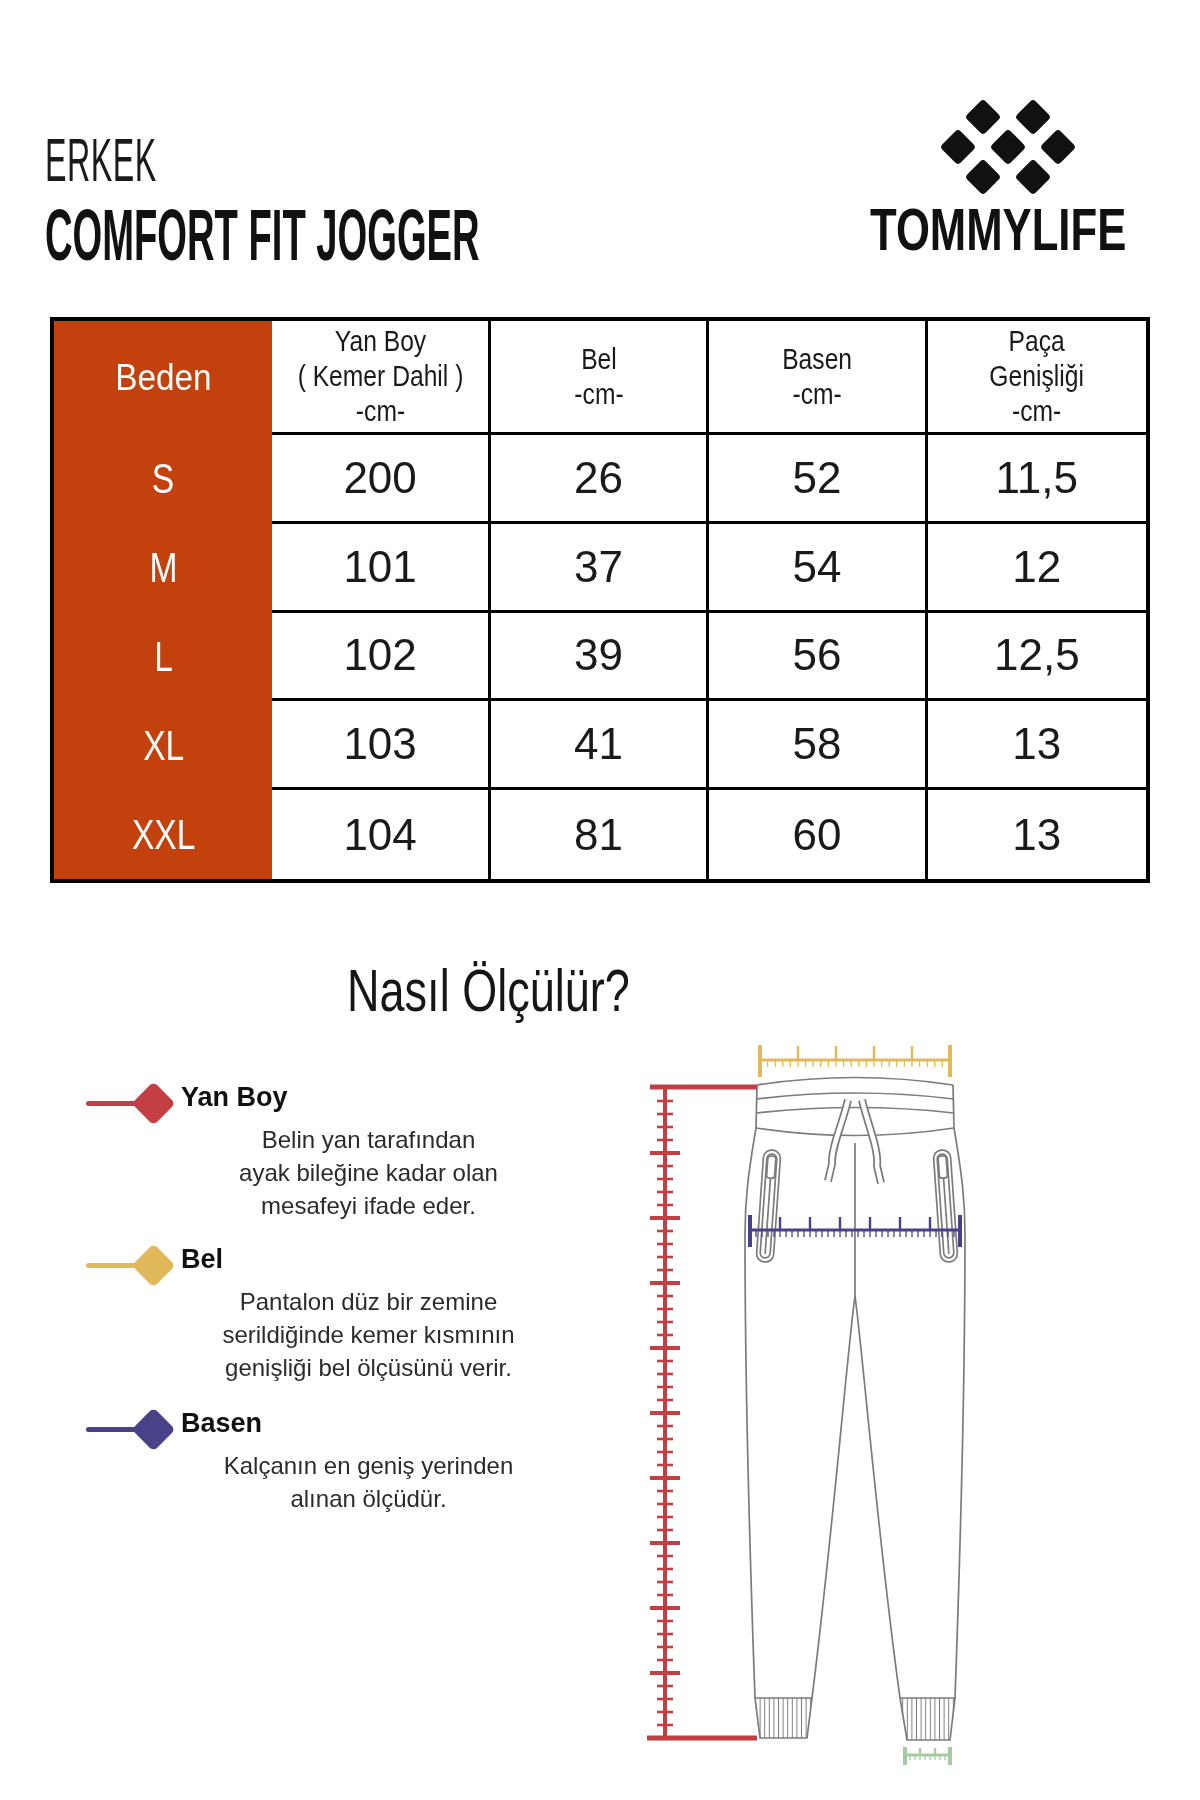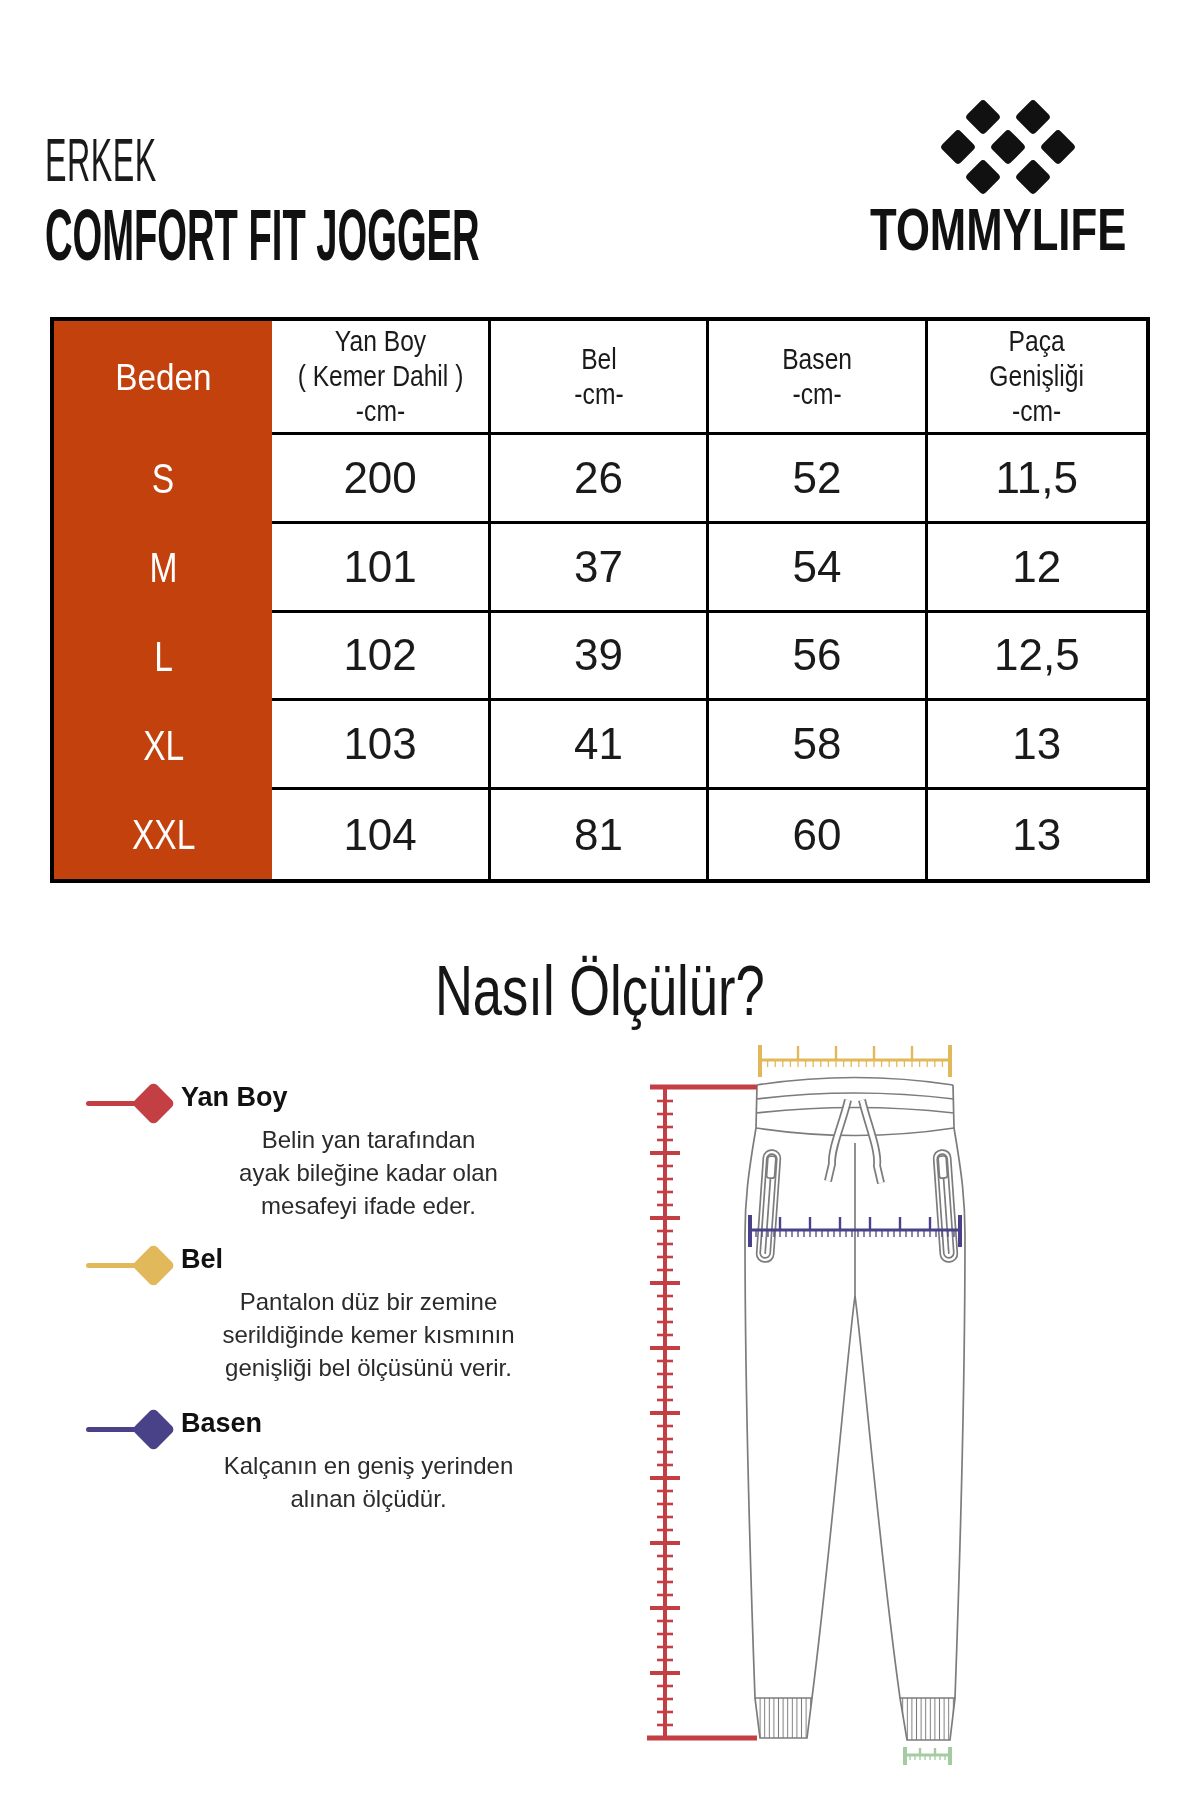--- a/index.html
+++ b/index.html
@@ -25,22 +25,22 @@
   .cell.lc{border-right:none;}
   .cell.lr{border-bottom:none;}
   .cell.dark{background:#c2410c;color:#fff;border-right:none;border-bottom:none;}
   .th-label{font-size:29px;line-height:35px;font-weight:400;white-space:pre-line;
           transform:scaleX(.85);transform-origin:center;color:#1a1a1a;}
   .beden{font-size:37px;font-weight:400;transform:scaleX(.9);transform-origin:center;}
   .size-label{font-size:42px;font-weight:400;transform:scaleX(.8);transform-origin:center;}
   .value{font-size:44px;font-weight:400;color:#1a1a1a;}
 
   
-  .measure-title{position:absolute;left:300px;top:953px;width:600px;text-align:center;
-          font-size:70px;line-height:76px;font-weight:400;color:#161616;}
+  .measure-title{position:absolute;left:300px;top:953px;width:600px;text-align:left;
+          font-size:60px;line-height:76px;font-weight:400;color:#161616;}
   .measure-title .inner{display:inline-block;white-space:nowrap;transform:scaleX(.75);transform-origin:center;}
 
   .legend-item{position:absolute;left:86px;width:470px;}
   .legend-icon{position:absolute;left:0;top:0;width:92px;height:48px;}
   .legend-icon .tail{position:absolute;left:0;top:21px;width:58px;height:5px;border-radius:3px;background:#888;}
   .legend-icon .diamond{position:absolute;left:52px;top:8px;width:31px;height:31px;border-radius:5px;
           transform:rotate(45deg);background:#888;}
   .legend-text{margin-left:95px;}
   .legend-label{font-size:27px;line-height:34px;font-weight:700;color:#111;margin-bottom:9px;}
   .legend-desc{font-size:24px;line-height:33px;color:#2b2b2b;white-space:pre-line;text-align:center;}

